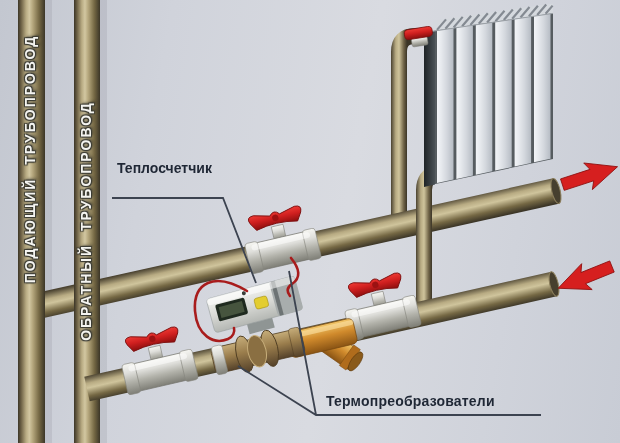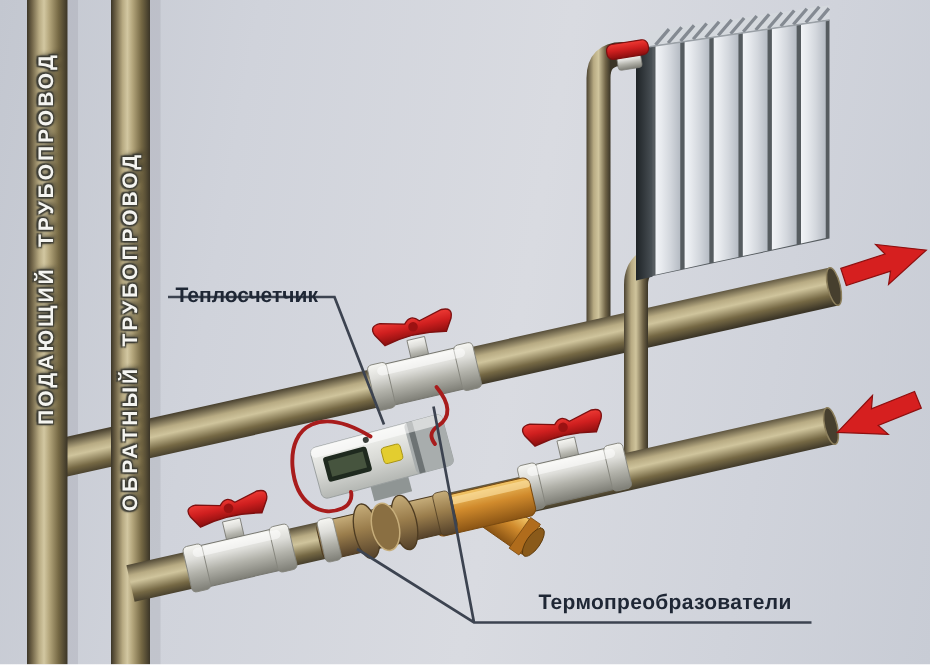--- a/index.html
+++ b/index.html
@@ -12,22 +12,22 @@
   .riser-label {
     position:absolute; font-weight:bold; font-size:14px; color:#f4f4f0;
     letter-spacing:2px; word-spacing:7px; text-align:center; white-space:nowrap;
     transform:rotate(-90deg);
     text-shadow: 1px 1px 1px #3c3c34, -1px -1px 1px #3c3c34, 1px -1px 1px #3c3c34,
                  -1px 1px 1px #3c3c34, 2px 2px 3px rgba(30,30,25,.55);
   }
   #supply-label { left:-100px; top:151px; width:260px; }
   #return-label { left:-39px;  top:213px; width:250px; }
   .callout-label { position:absolute; font-weight:bold; font-size:14px; color:#1f2735; }
-  #meter-label   { left:117px; top:160px; line-height:16px;margin-top:28px; }
-  #sensors-label { left:326px; top:393px; letter-spacing:0.2px;margin-left:33px; }
+  #meter-label   { left:117px; top:160px; line-height:16px; }
+  #sensors-label { left:326px; top:393px; letter-spacing:0.2px; }
 </style>
 </head>
 <body>
 
 <div id="canvas">
 
 <svg width="620" height="443" viewBox="0 0 620 443">
   <defs>
     <linearGradient id="gV" x1="0" y1="0" x2="1" y2="0">
       <stop offset="0" stop-color="#3b3527"></stop>

